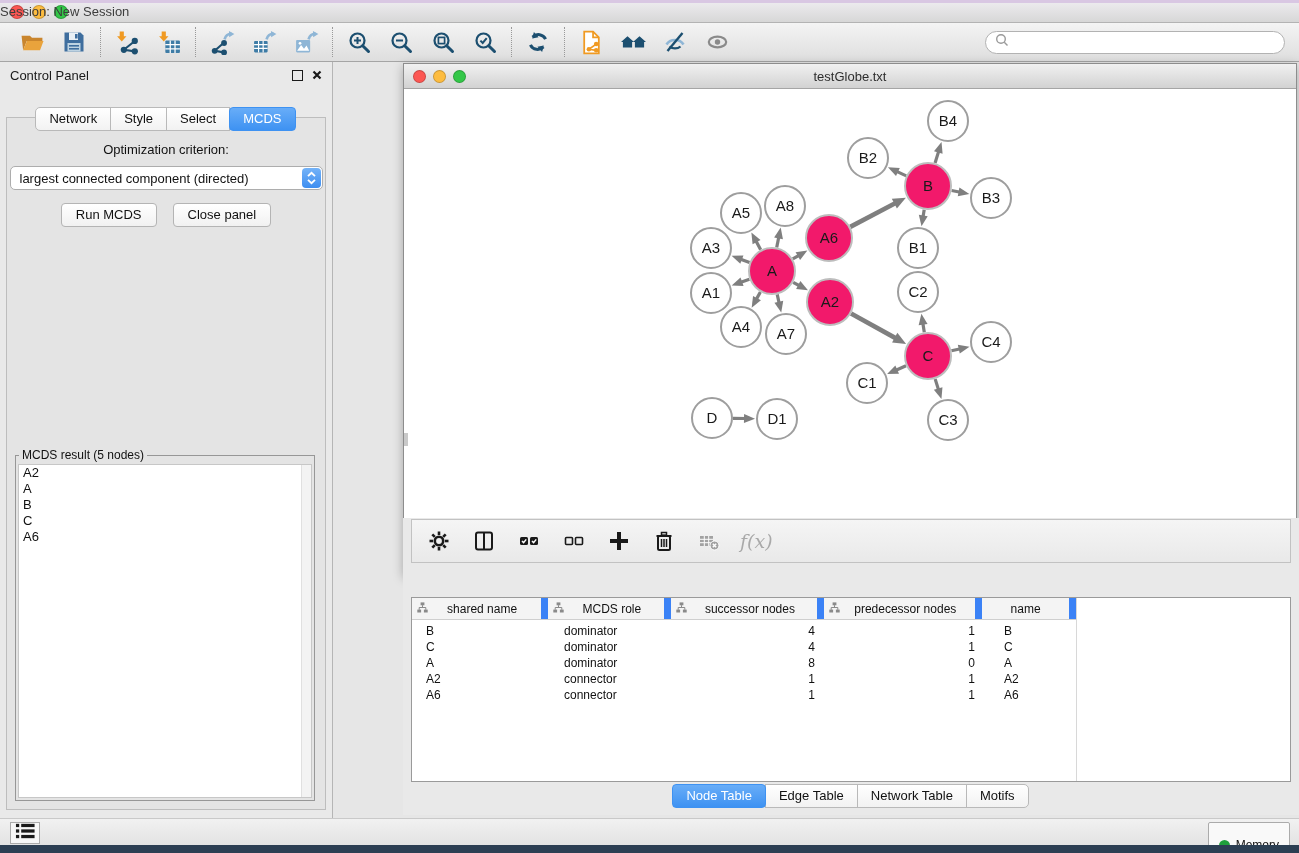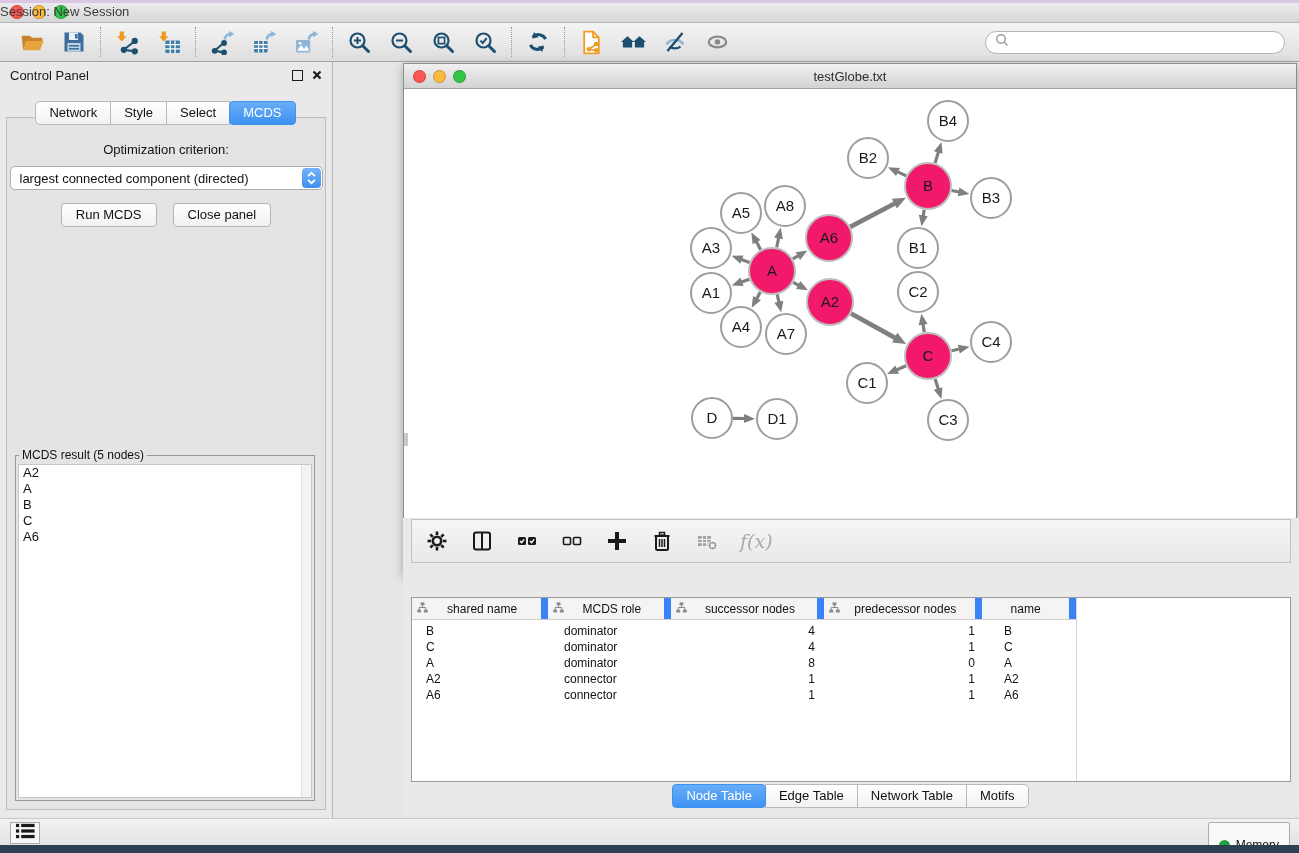--- a/index.html
+++ b/index.html
@@ -20,21 +20,21 @@
   .tb-sep{align-self:center;height:30px;border-left:1px dotted #999;}
   .tb-btn{width:28px;height:28px;display:flex;align-items:center;justify-content:center;cursor:default;}
   .search-box{margin-left:auto;margin-right:8px;width:300px;height:23px;background:#fff;border:1px solid #b2b2b2;border-radius:12px;display:flex;align-items:center;padding:0 9px;gap:6px;box-sizing:border-box;}
   .search-box input{border:none;outline:none;flex:1;font-size:13px;font-family:"Liberation Sans",sans-serif;background:transparent;}
 
   
   .control-panel{position:absolute;left:0;top:62px;width:333px;height:756px;background:#e9e9e9;border-right:1px solid #b5b5b5;box-sizing:border-box;}
   .panel-header{height:26px;display:flex;align-items:center;padding:0 10px;font-size:13px;color:#1a1a1a;}
   .win-btns{margin-left:auto;display:flex;align-items:center;gap:9px;}
   .float-icon{width:9px;height:9px;border:1.5px solid #1a1a1a;display:inline-block;}
-  .tabs-row{display:flex;justify-content:center;margin-top:13px;position:relative;z-index:2;}
+  .tabs-row{display:flex;justify-content:center;margin-top:19px;position:relative;z-index:2;}
   .tab{background:linear-gradient(#ffffff,#f2f2f2);border:1px solid #b9b9b9;padding:3px 13px 4px;font-size:13px;color:#111;margin-left:-1px;cursor:default;}
   .tab:first-child{border-radius:5px 0 0 5px;}
   .tab:last-child{border-radius:0 5px 5px 0;}
   .tab.active{background:linear-gradient(#68adf8,#3e92f2);color:#fff;border-color:#3e92f2;border-radius:4px;position:relative;z-index:3;}
   .cp-body{position:absolute;top:55px;left:6px;right:6px;bottom:8px;border:1px solid #bdbdbd;background:#e4e4e4;}
   .opt-label{text-align:center;margin-top:24px;font-size:13px;color:#111;}
   .dropdown{margin:9px auto 0;width:313px;height:24px;background:#fff;border:1px solid #adadad;border-radius:5px;position:relative;display:flex;align-items:center;font-size:13px;color:#111;padding-left:9px;box-sizing:border-box;}
   .dd-stepper{position:absolute;right:1px;top:1px;bottom:1px;width:19px;background:linear-gradient(#74b3f8,#3e8ef0);border-radius:4px;display:flex;align-items:center;justify-content:center;}
   .btn-row{display:flex;justify-content:center;gap:16px;margin-top:13px;}
   .push-btn{background:linear-gradient(#ffffff,#f1f1f1);border:1px solid #b4b4b4;border-radius:4px;padding:3px 14px 4px;font-size:13px;color:#111;cursor:default;}
@@ -50,21 +50,21 @@
   .net-lights{position:absolute;left:9px;display:flex;gap:7px;}
   .net-lights .tl{width:11px;height:11px;}
   .net-canvas{position:absolute;top:25px;left:0;right:0;bottom:0;background:#fff;overflow:hidden;}
   .mini-thumb-v{position:absolute;left:0;top:344px;width:4px;height:13px;background:#c9c9c9;}
   .mini-thumb-h{position:absolute;left:446px;bottom:0;width:13px;height:4px;background:#c9c9c9;}
   .resize-grip{position:absolute;right:1px;bottom:1px;width:13px;height:13px;background:repeating-linear-gradient(135deg,transparent,transparent 2px,#b5b5b5 2px,#b5b5b5 3px);}
 
   
   .table-panel{position:absolute;left:403px;top:518px;width:896px;height:297px;background:#e9e9e9;box-sizing:border-box;}
   .tp-toolbar{margin:1px 8px 0;height:44px;background:linear-gradient(#f5f5f5,#e9e9e9);border:1px solid #c2c2c2;display:flex;align-items:center;gap:19px;padding:0 13px;box-sizing:border-box;}
-  .tp-btn{width:26px;height:26px;display:flex;align-items:center;justify-content:flex-start;}
+  .tp-btn{width:26px;height:26px;display:flex;align-items:center;justify-content:flex-end;}
   .fx-label{font-family:"DejaVu Serif",serif;font-style:italic;font-size:19px;color:#a9a9a9;}
   .tp-table{position:absolute;left:8px;right:8px;top:79px;bottom:33px;background:#fff;border:1px solid #9a9a9a;overflow:hidden;font-size:12px;}
   .thead{display:flex;height:21px;background:#f4f4f4;border-bottom:1px solid #cfcfcf;width:664px;}
   .th{display:flex;align-items:center;border-right:7px solid #3b82f6;box-sizing:border-box;padding:0 5px;}
   .th .th-label{flex:1;text-align:center;color:#111;}
   .col-sep{position:absolute;left:664px;top:0;bottom:0;border-left:1px solid #d8d8d8;}
   .tr{display:flex;height:16px;align-items:center;color:#111;}
   .tbody{padding-top:3px;}
   .td{box-sizing:border-box;white-space:nowrap;overflow:hidden;}
   .td.left{padding-left:14px;text-align:left;}

